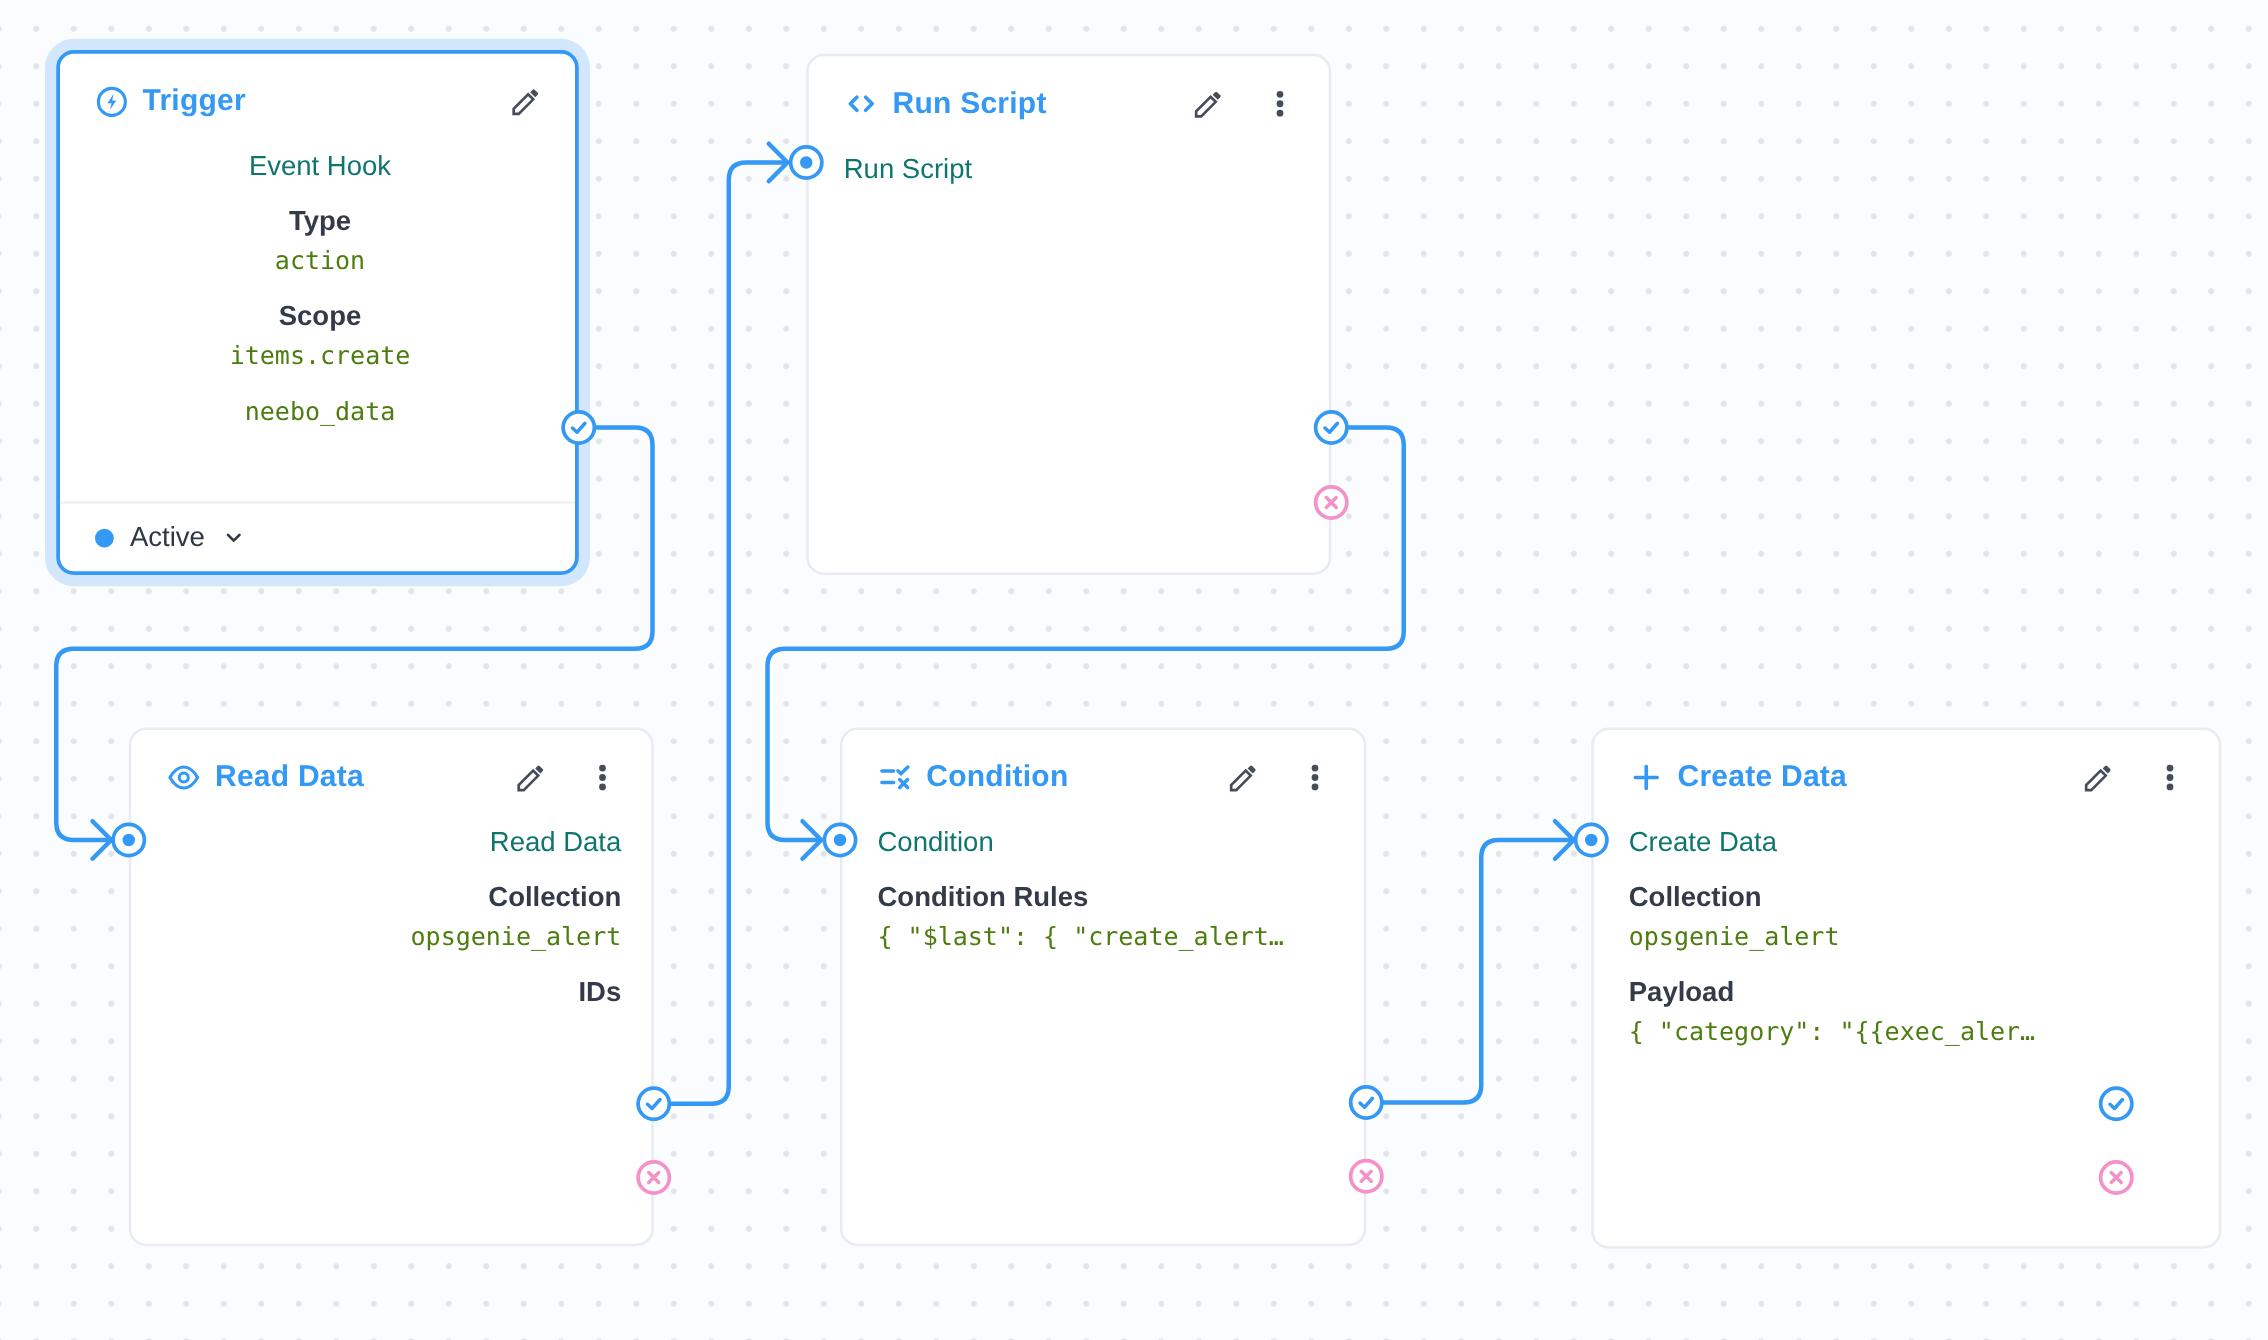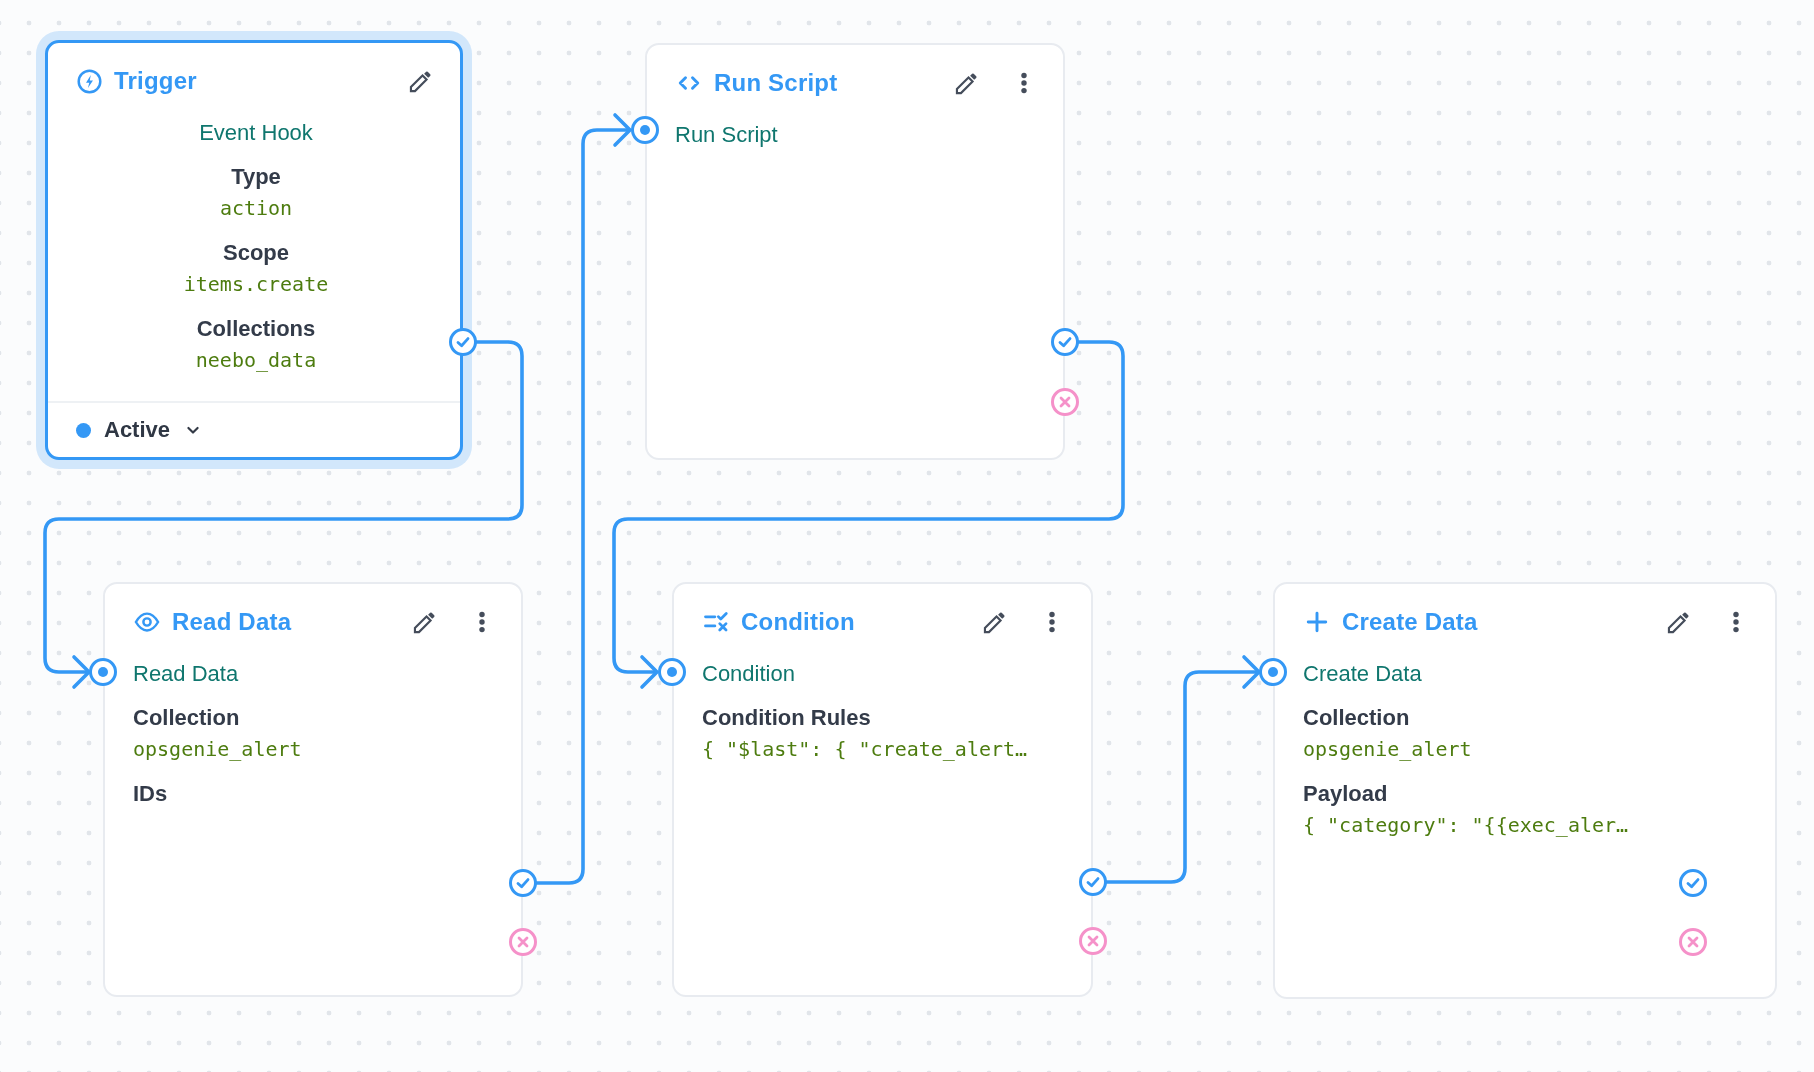--- a/index.html
+++ b/index.html
@@ -59,21 +59,20 @@
     font-family:"DejaVu Sans Mono", monospace;
     font-size:20px; line-height:32px; color:#4d7c0f;
     white-space:nowrap; overflow:hidden;
   }
   .node-footer {
     position:absolute; left:0; right:0; bottom:0; height:56px;
     border-top:2px solid #eef1f4;
     display:flex; align-items:center; gap:13px;
     padding:12px 28px;
     cursor:pointer;
-    font-weight:bold;
   }
   .status-dot { width:15px; height:15px; border-radius:50%; background:#3498f5; }
   .status-label { font-size:22px; color:#2f3744; }
 
   
   .port {
     position:absolute; width:28px; height:28px; border-radius:50%;
     background:#fff; border:3px solid #3498f5;
     display:flex; align-items:center; justify-content:center;
     z-index:6; cursor:pointer;
@@ -113,21 +112,20 @@
       <div class="row-name">Event Hook</div>
       <div class="group">
         <div class="field-label">Type</div>
         <div class="field-value">action</div>
       </div>
       <div class="group">
         <div class="field-label">Scope</div>
         <div class="field-value">items.create</div>
       </div>
       <div class="group">
-        <div class="field-label">Collections</div>
         <div class="field-value">neebo_data</div>
       </div>
     </div>
     <div class="node-footer">
       <span class="status-dot"></span>
       <span class="status-label">Active</span>
       <span style="display:flex;">
         <svg width="20" height="20" viewBox="0 0 24 24">
             <path d="M6.5 9.5 L12 15 L17.5 9.5" fill="none" stroke="#333a46" stroke-width="2.6" stroke-linecap="round" stroke-linejoin="round"></path>
           </svg>
@@ -156,21 +154,21 @@
             <circle cx="12" cy="12" r="2.5" fill="#454d5b"></circle>
             <circle cx="12" cy="19" r="2.5" fill="#454d5b"></circle>
         </svg>
       </button>
     </div>
     <div class="node-body">
       <div class="row-name">Run Script</div>
     </div>
   </div>
 
-  <div class="node" style="left:103px; top:582px; width:420px; height:415px;">
+  <div class="node" style="left:103px; top:582px; width:420px; height:415px;text-align:right;">
     <div class="node-header">
       <span class="hdr-icon">
         <svg width="28" height="28" viewBox="0 0 24 24">
           <path d="M2.5 12 C5.5 6.8 9 4.8 12 4.8 C15 4.8 18.5 6.8 21.5 12 C18.5 17.2 15 19.2 12 19.2 C9 19.2 5.5 17.2 2.5 12 Z" fill="none" stroke="#3498f5" stroke-width="2.1"></path>
           <circle cx="12" cy="12" r="3.1" fill="none" stroke="#3498f5" stroke-width="2.1"></circle>
         </svg>
       </span>
       <span class="node-title">Read Data</span>
       <span class="header-spacer"></span>
       <button class="icon-btn">

